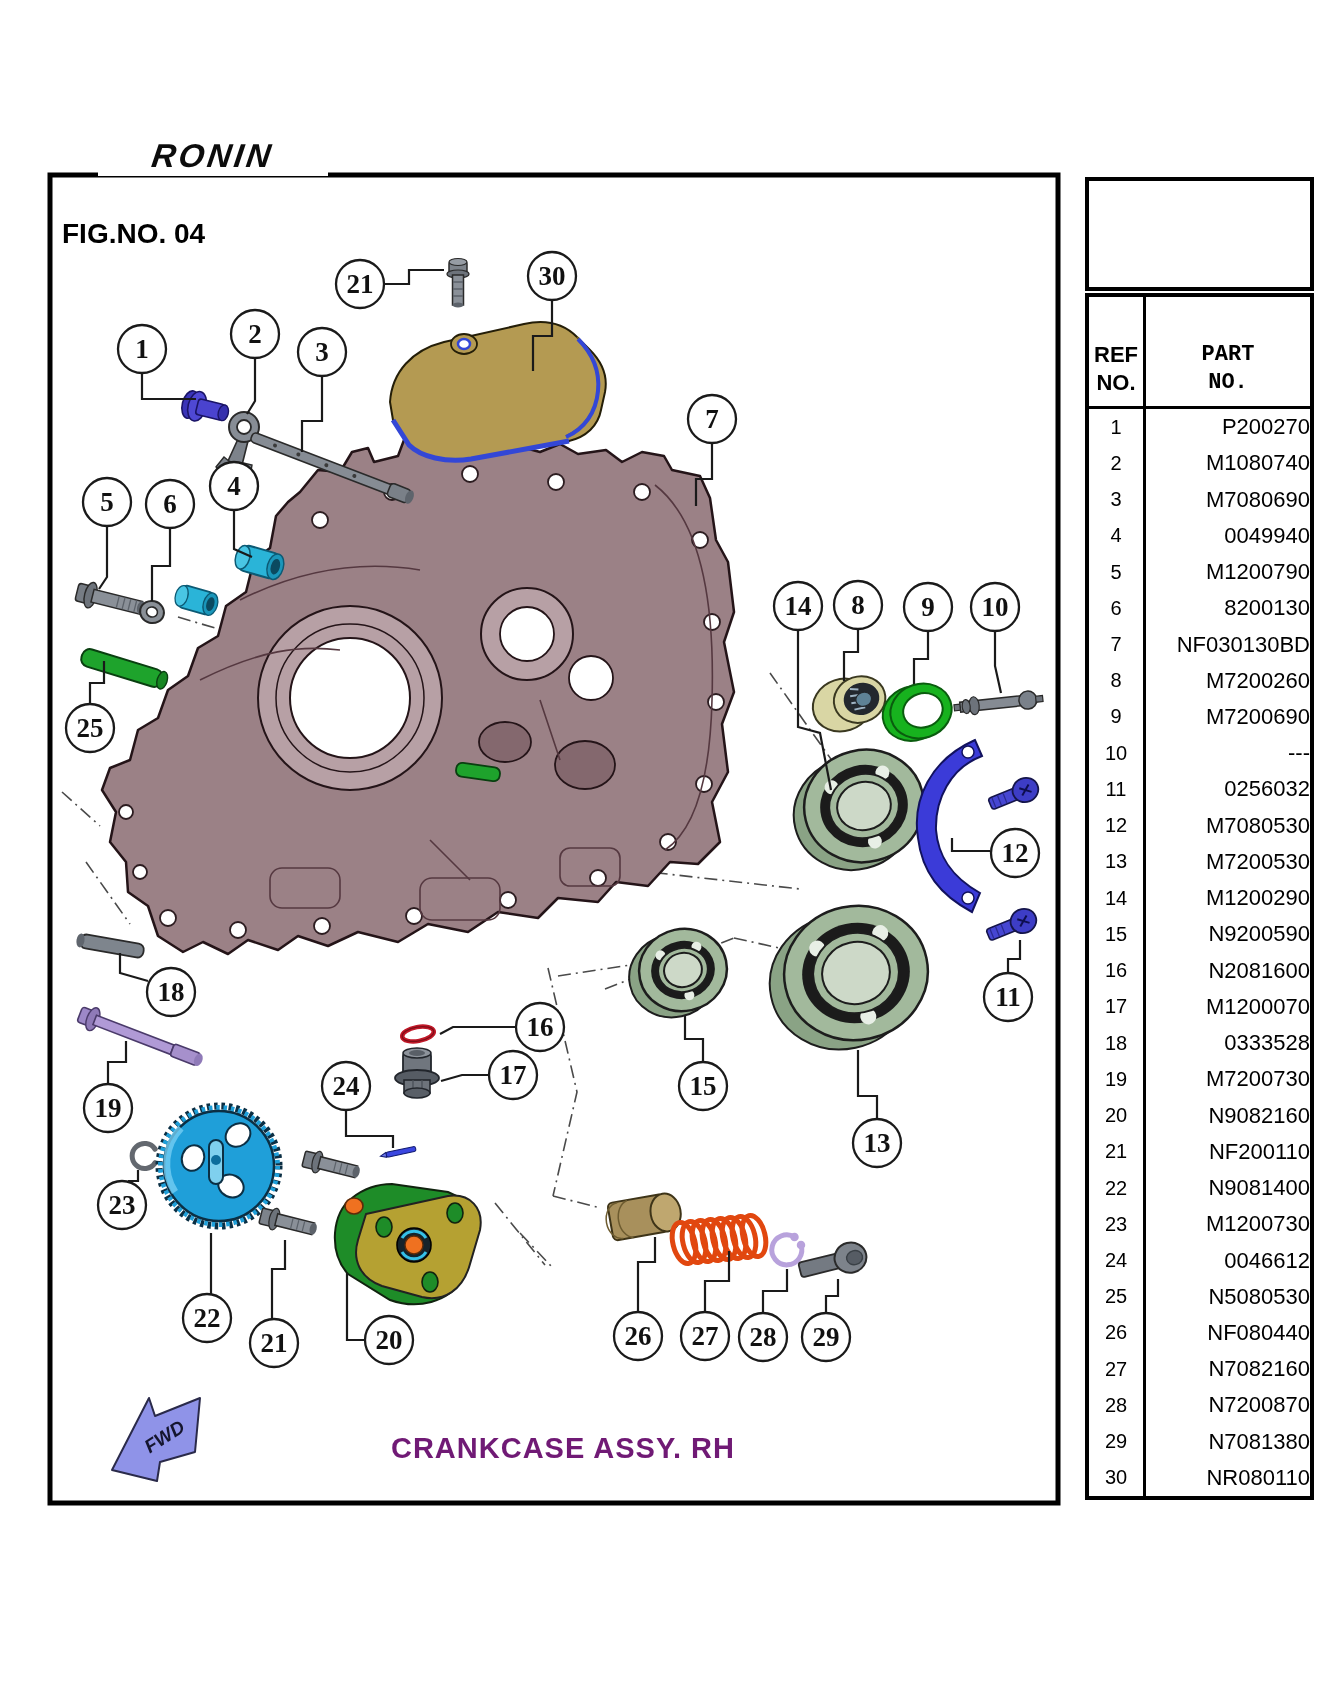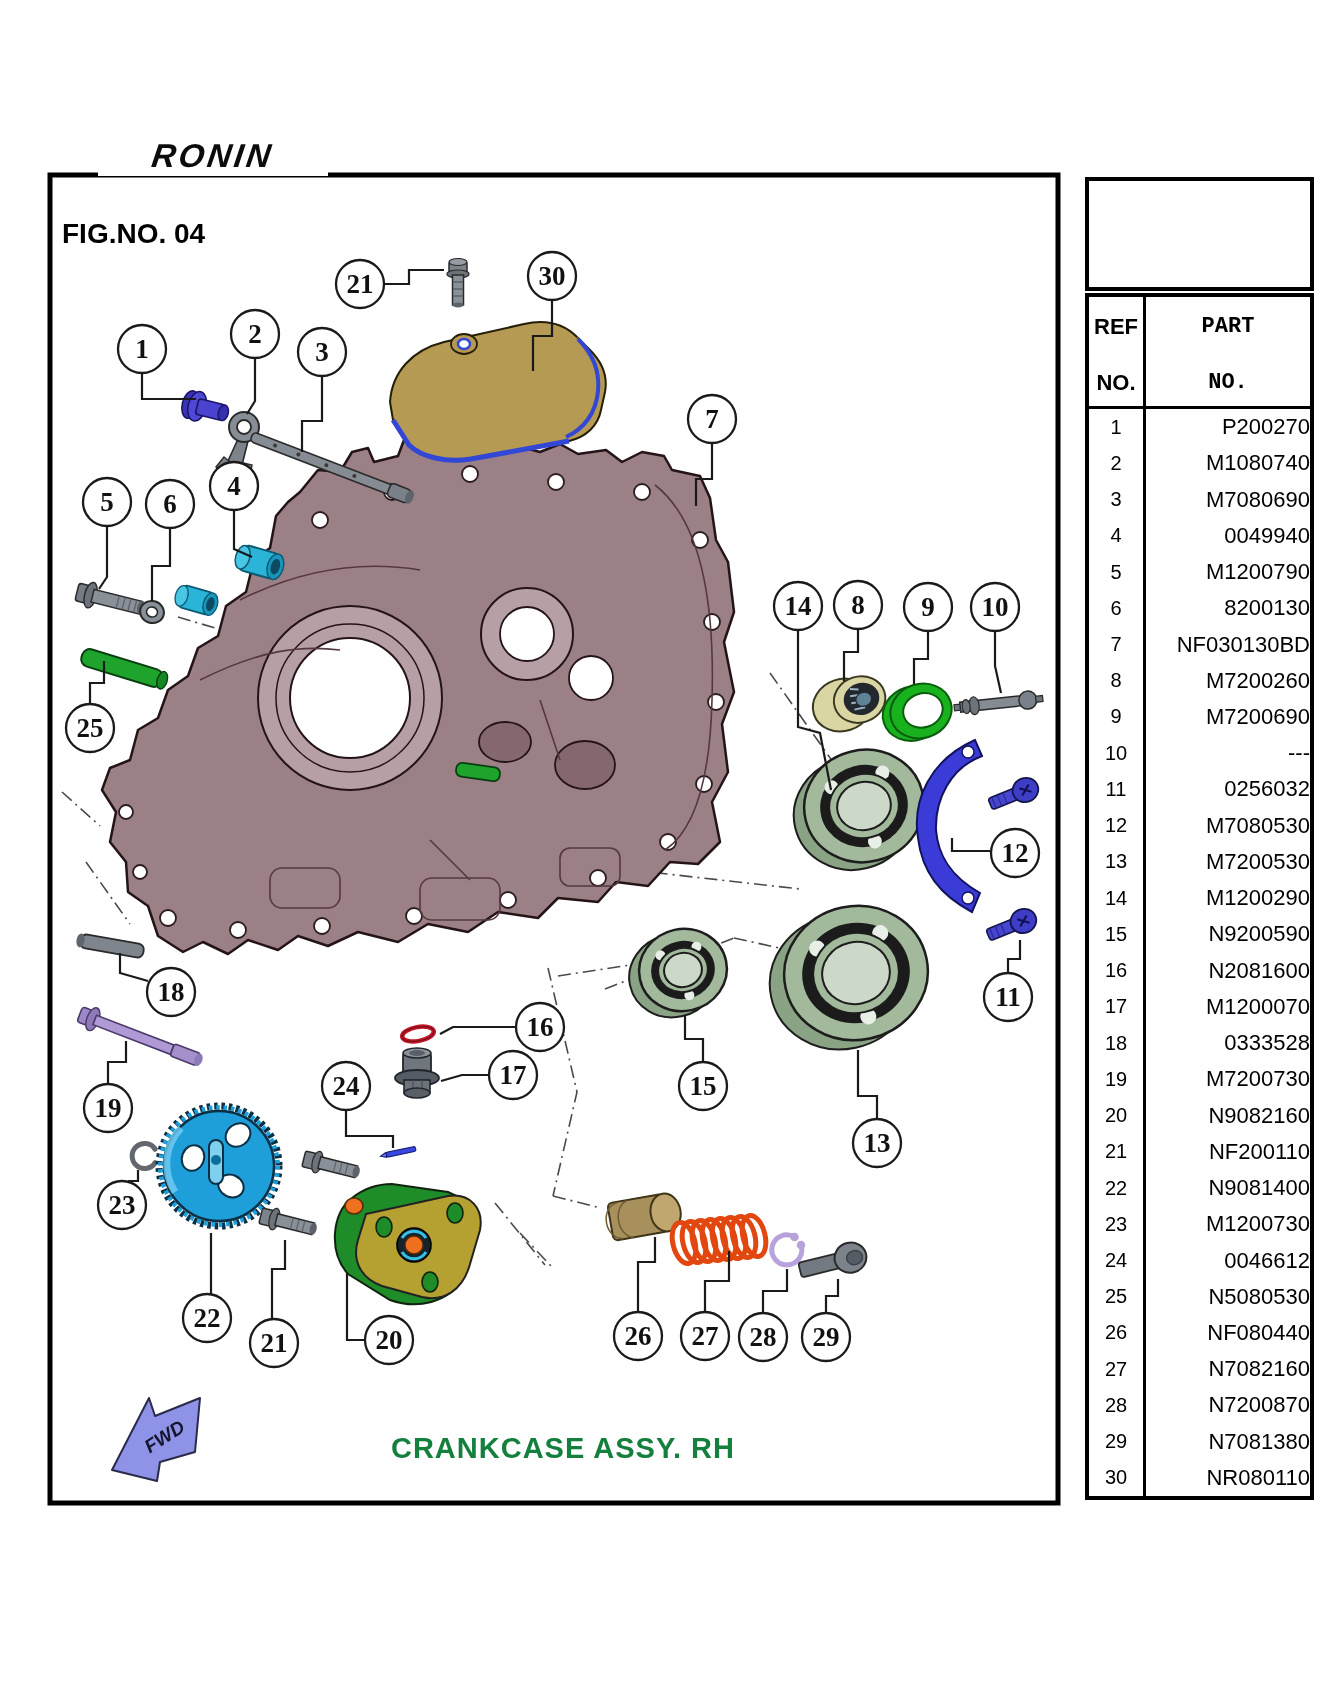--- a/index.html
+++ b/index.html
@@ -16,37 +16,37 @@
 
   
   .ptable-top{position:absolute;left:1085px;top:177px;width:229px;height:114px;
               border:4px solid #000;box-sizing:border-box;background:#fff;}
   .ptable-main{position:absolute;left:1085px;top:293px;width:229px;height:1207px;
                border:4px solid #000;box-sizing:border-box;background:#fff;
                display:flex;flex-direction:column;}
   .phead{height:109px;border-bottom:3px solid #000;display:flex;flex:none;}
   .phead .hcell{display:flex;flex-direction:column;justify-content:flex-end;
                 align-items:center;font-weight:bold;font-size:22px;line-height:1.3;
-                padding-bottom:8px;color:#000;gap:28px;}
+                padding-bottom:8px;color:#000;}
   .cref{width:57px;border-right:3px solid #000;box-sizing:border-box;flex:none;}
   .cpart{flex:1;font-family:Liberation Mono, monospace;}
   #table-rows{flex:1;display:flex;flex-direction:column;}
   .trow{flex:1;display:flex;align-items:center;}
   .tref{width:57px;border-right:3px solid #000;box-sizing:border-box;flex:none;
         align-self:stretch;display:flex;align-items:center;justify-content:center;
         font-size:20px;color:#000;}
   .tpart{flex:1;text-align:right;font-size:22px;color:#000;}
 
   .fig-label{position:absolute;left:62px;top:218px;font-size:28px;font-weight:bold;color:#000;}
   .logo{position:absolute;left:98px;top:136px;width:230px;height:40px;background:#fff;
         display:flex;align-items:center;justify-content:center;}
   .logo span{font-size:33px;font-weight:bold;font-style:italic;letter-spacing:3px;
              transform:skewX(-8deg);color:#0c0c0c;}
   .main-title{position:absolute;left:363px;top:1432px;width:400px;text-align:center;
-              font-size:29px;font-weight:bold;color:#15803d;letter-spacing:1px;}
+              font-size:29px;font-weight:bold;color:#701a75;letter-spacing:1px;}
 </style>
 </head>
 <body>
 
 <div id="page">
 
 <svg viewBox="0 0 1320 1700" width="1320" height="1700" style="position:absolute;left:0;top:0;">
 
   <rect x="50" y="175" width="1008" height="1328" fill="none" stroke="#000" stroke-width="5"></rect>
 

